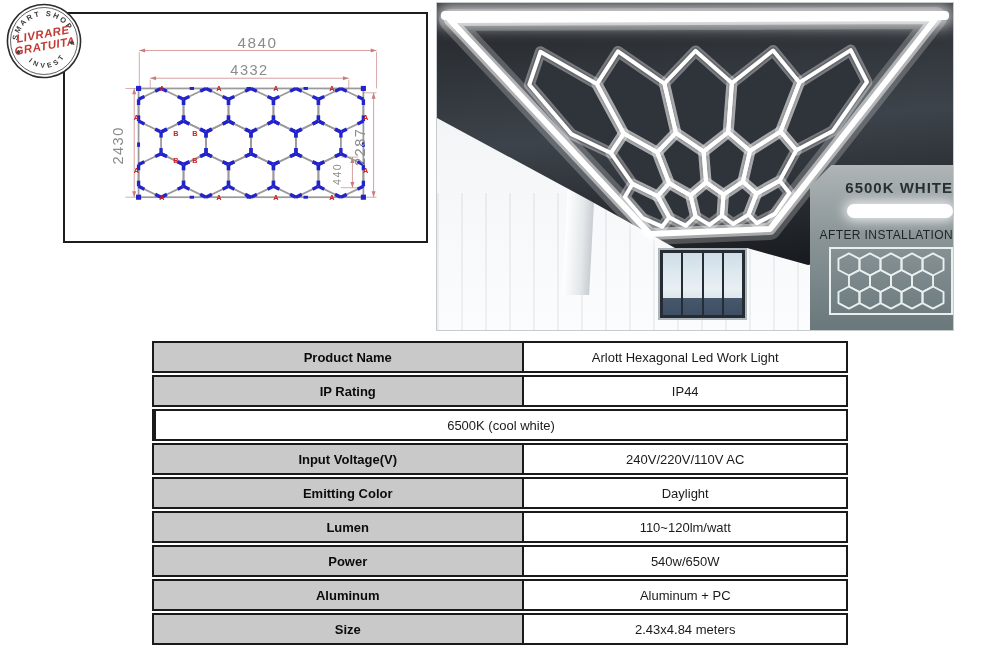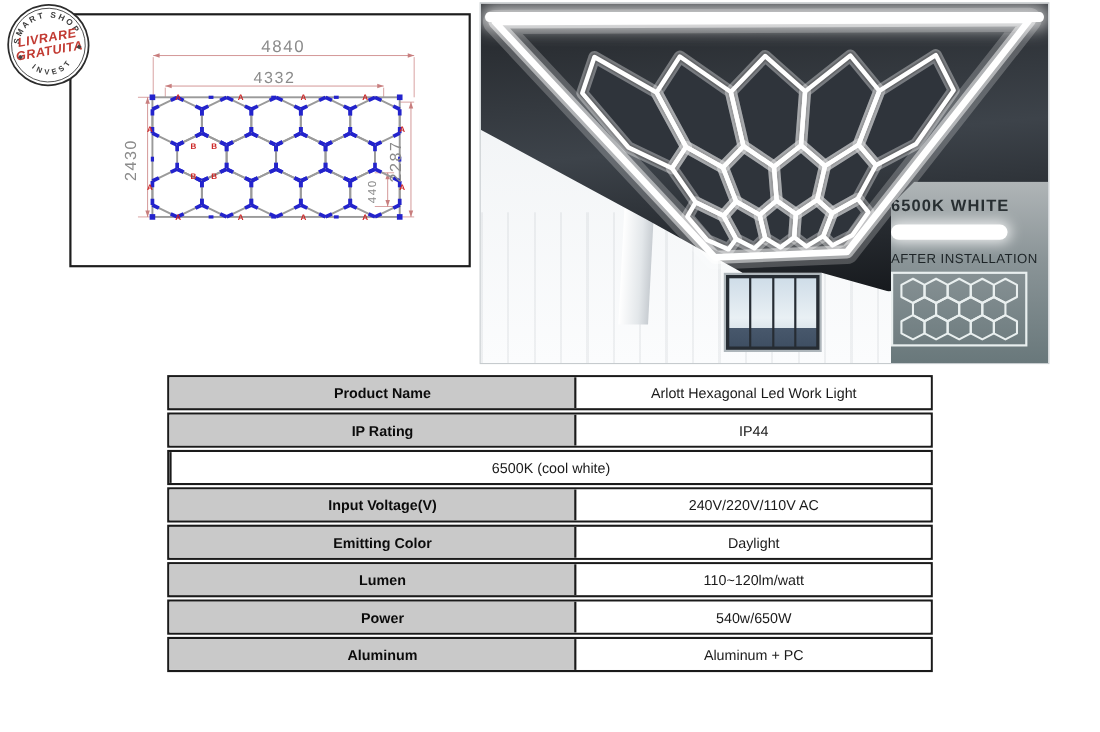--- a/index.html
+++ b/index.html
@@ -31,21 +31,21 @@
   .pane{flex:1;background:linear-gradient(180deg,#cfdde8 0%,#e9f0f4 58%,#dde6ec 73%,#48586c 73%,#3f4f63 100%);}
   .ceiling{position:absolute;left:0;top:0;width:516px;height:327px;
            background:linear-gradient(175deg,#23262a 0%,#3d434a 40%,#181b1f 78%,#101215 100%);
            clip-path:polygon(0 0,516px 0,516px 235px,371px 262px,310px 245px,238px 245px,150px 196px,0 115px);}
   #ceiling-grid{position:absolute;left:0;top:0;}
   .topband{position:absolute;left:4px;top:8px;width:508px;height:9px;background:#fff;border-radius:4px;
            box-shadow:0 0 16px 5px rgba(255,255,255,.85);}
   .panel{position:absolute;left:373px;top:162px;width:143px;height:165px;
          background:linear-gradient(180deg,#b0b5b7 0%,#8b9598 42%,#69787b 100%);
          clip-path:polygon(15% 0,100% 0,100% 100%,0 100%,0 13%);
-         display:flex;flex-direction:column;align-items:flex-start;}
+         display:flex;flex-direction:column;align-items:flex-end;}
   .panel-label{margin-top:14px;font-size:15px;font-weight:bold;color:#272e31;letter-spacing:1px;}
   .panel-bar{margin-top:8px;width:106px;height:14px;border-radius:7px;background:#fff;
              box-shadow:0 0 12px 3px rgba(255,255,255,.8);}
   .panel-label2{margin-top:10px;font-size:12px;font-weight:normal;color:#1d2427;letter-spacing:.4px;}
   .panel-hexbox{margin-top:5px;width:124px;height:68px;border:2px solid #e9efef;
                 display:flex;align-items:center;justify-content:center;box-sizing:border-box;}
 
   
   .spec-table{position:absolute;left:152px;top:341px;width:696px;}
   .spec-row{display:flex;height:32px;border:2px solid #1a1a1a;margin-bottom:2px;box-sizing:border-box;background:#fff;}
@@ -433,15 +433,19 @@
       <div class="spec-value">110~120lm/watt</div>
     </div>
     <div class="spec-row">
       <div class="spec-label">Power</div>
       <div class="spec-value">540w/650W</div>
     </div>
     <div class="spec-row">
       <div class="spec-label">Aluminum</div>
       <div class="spec-value">Aluminum + PC</div>
     </div>
+    <div class="spec-row">
+      <div class="spec-label">Size</div>
+      <div class="spec-value">2.43x4.84 meters</div>
+    </div>
   </div>
 
 </div>
 
 </body></html>

